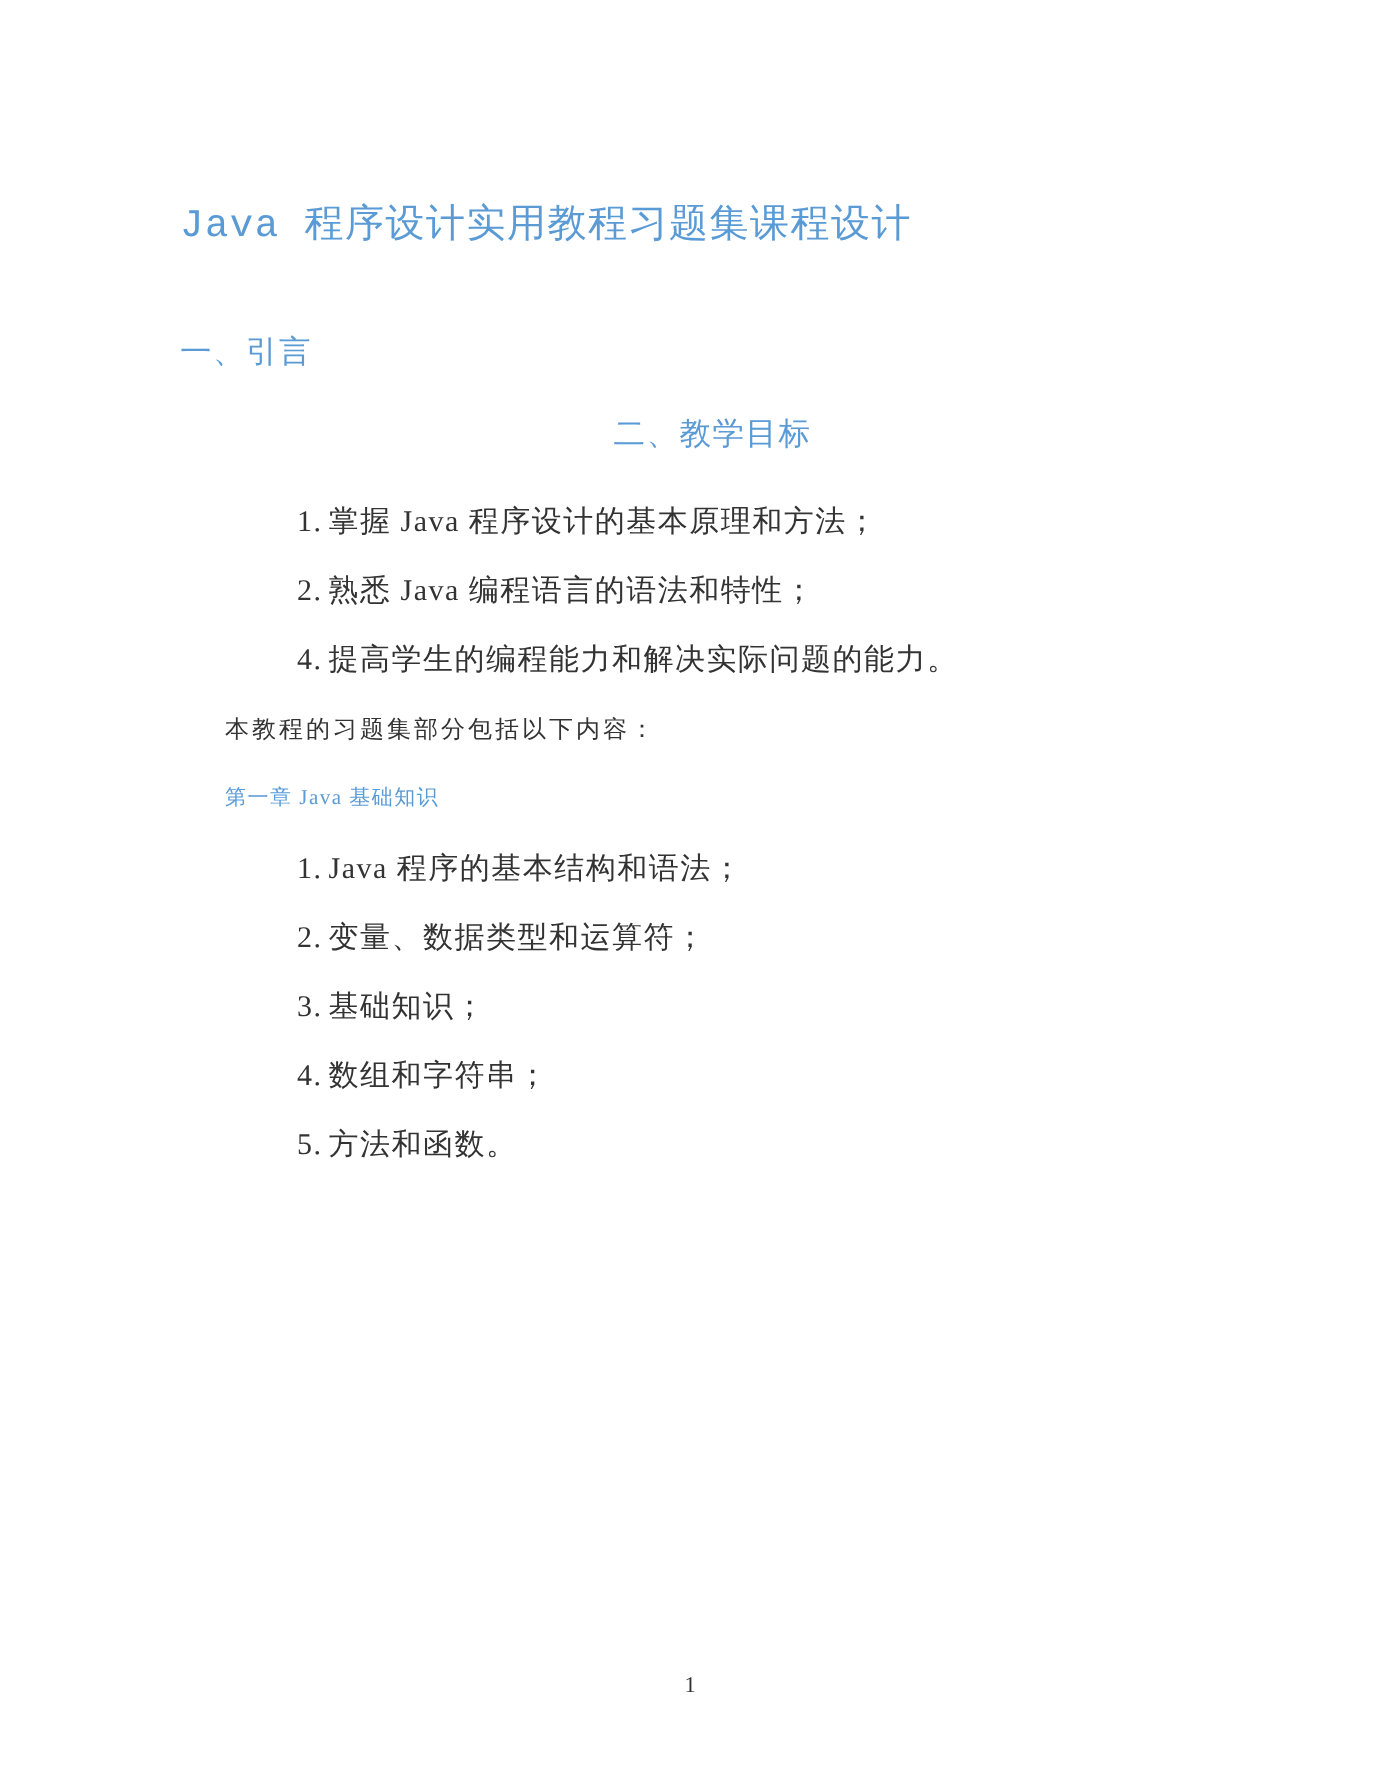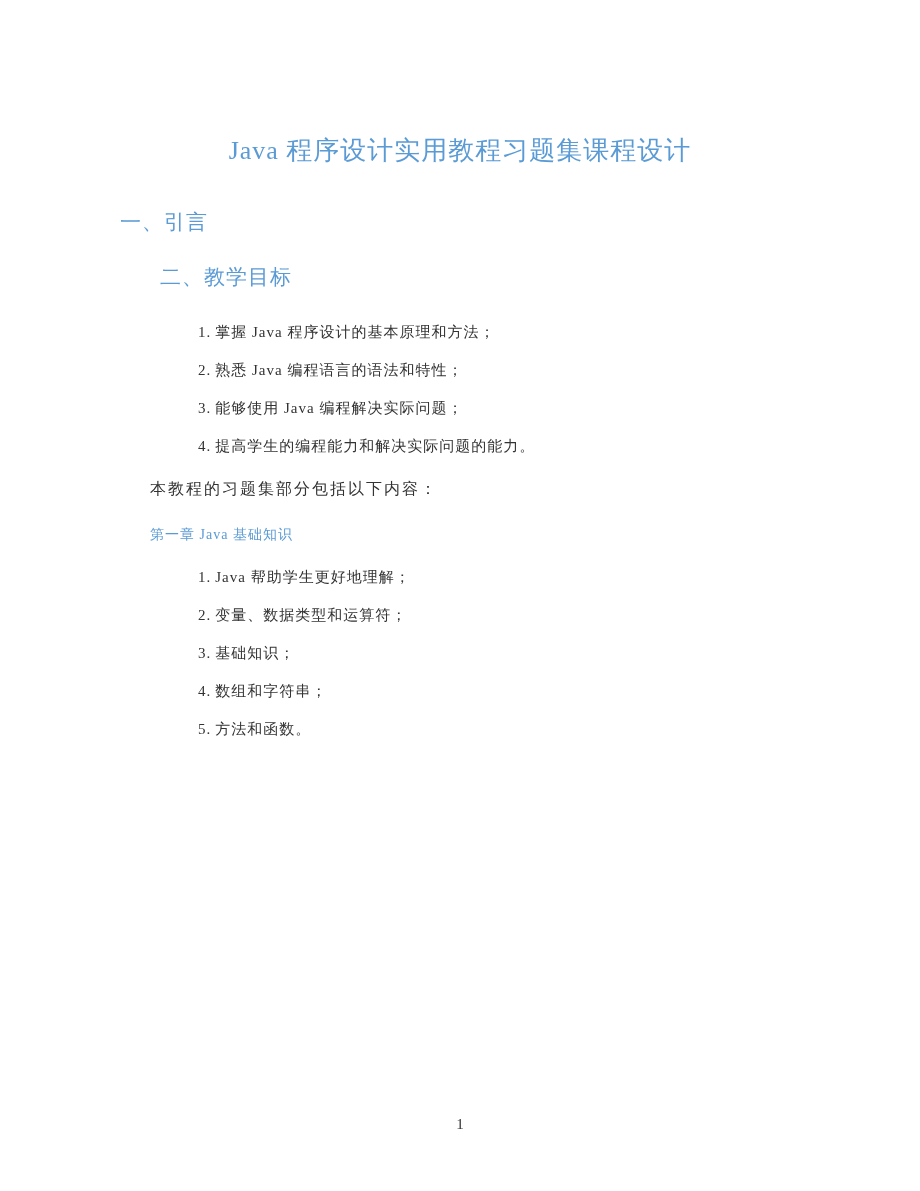--- a/index.html
+++ b/index.html
@@ -23,38 +23,39 @@
       font-size: 16px;
       line-height: 1.6;
     }
     .page {
       width: 100%;
       height: 100%;
       padding: 130px 120px 60px 120px;
       position: relative;
     }
     .title {
-      font-family: Liberation Serif, serif;
+      font-family: Liberation Mono, monospace;
       font-size: 26px;
       color: var(--heading-blue);
-      text-align: center;
+      text-align: left;
       font-weight: normal;
-      margin-bottom: 34px;
+      margin-bottom: 46px;
       letter-spacing: 1px;
     }
     .h1 {
       font-family: Liberation Serif, serif;
       font-size: 21px;
       color: var(--heading-blue);
       margin: 22px 0 18px 0;
       font-weight: normal;
       letter-spacing: 1px;
     }
     .h1.indented {
-      margin-left: 40px;
+      margin-left: 30px;
+      text-align: center;
     }
     .h2 {
       font-family: "KaiTi", "楷体", serif;
       font-size: 14px;
       color: var(--subheading-blue);
       margin: 18px 0 12px 30px;
       font-weight: normal;
       letter-spacing: 1px;
     }
     .para {
@@ -72,21 +73,21 @@
       letter-spacing: 2px;
     }
     ol.numbered {
       list-style: none;
       margin-left: 78px;
       margin-top: 6px;
       margin-bottom: 6px;
     }
     ol.numbered li {
       font-family: "SimSun", "宋体", serif;
-      font-size: 15px;
+      font-size: 20px;
       line-height: 1.6;
       padding: 7px 0;
       letter-spacing: 1px;
     }
     ol.numbered li .num {
       margin-right: 4px;
     }
     .page-number {
       position: absolute;
       bottom: 55px;
@@ -103,29 +104,28 @@
 <div class="page">
 
   <h1 class="title">Java 程序设计实用教程习题集课程设计</h1>
 
   <h2 class="h1">一、引言</h2>
 
   <h2 class="h1 indented">二、教学目标</h2>
   <ol class="numbered">
     <li><span class="num">1.</span><span>掌握 Java 程序设计的基本原理和方法；</span></li>
     <li><span class="num">2.</span><span>熟悉 Java 编程语言的语法和特性；</span></li>
-    <li><span class="num">3.</span><span>能够使用 Java 编程解决实际问题；</span></li>
     <li><span class="num">4.</span><span>提高学生的编程能力和解决实际问题的能力。</span></li>
   </ol>
 
   <p class="para noindent-left">本教程的习题集部分包括以下内容：</p>
 
   <h3 class="h2">第一章 Java 基础知识</h3>
   <ol class="numbered">
-    <li><span class="num">1.</span><span>Java 帮助学生更好地理解；</span></li>
+    <li><span class="num">1.</span><span>Java 程序的基本结构和语法；</span></li>
     <li><span class="num">2.</span><span>变量、数据类型和运算符；</span></li>
     <li><span class="num">3.</span><span>基础知识；</span></li>
     <li><span class="num">4.</span><span>数组和字符串；</span></li>
     <li><span class="num">5.</span><span>方法和函数。</span></li>
   </ol>
 
   <div class="page-number">1</div>
 </div>
 
 </body></html>

